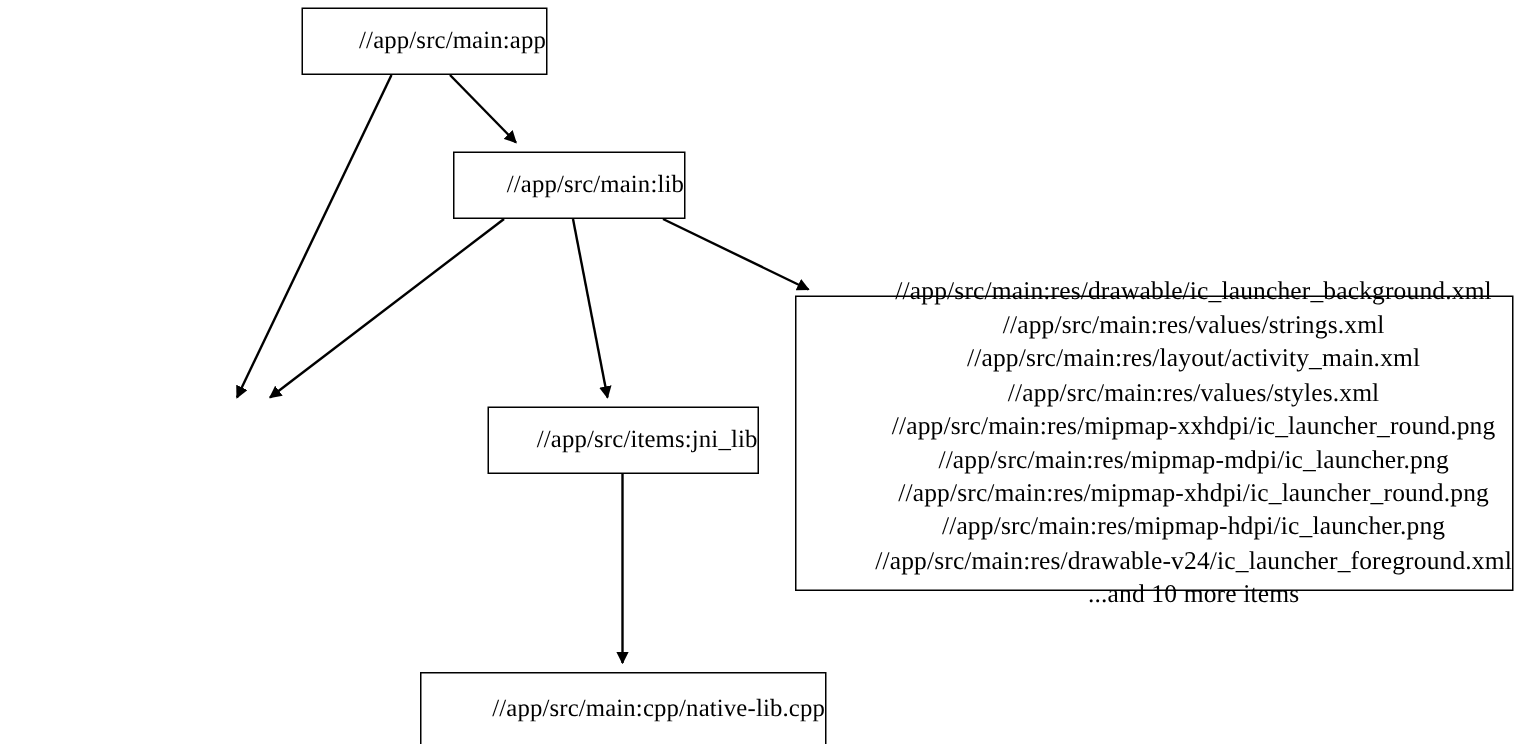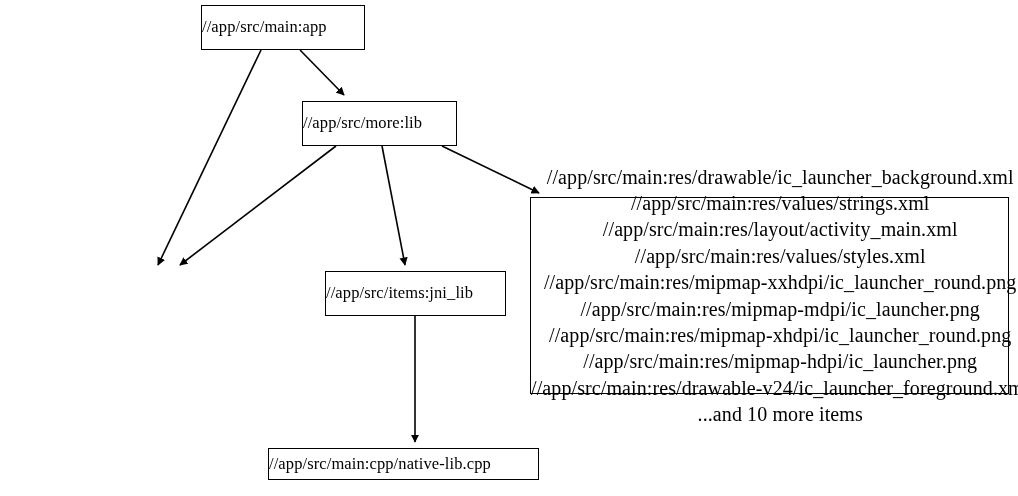--- a/index.html
+++ b/index.html
@@ -28,41 +28,41 @@
     height: 496px;
     pointer-events: none;
   }
   .node {
     position: absolute;
     box-sizing: border-box;
     border: 1px solid #000000;
     background: #ffffff;
     display: flex;
     align-items: center;
-    justify-content: flex-start;
+    justify-content: flex-end;
     text-align: center;
     line-height: 1.0;
   }
   .node-label {
     display: block;
     white-space: pre;
     font-size: 16.5px;
     letter-spacing: 0.1px;
   }
   .node-multiline .node-label {
     line-height: 1.32;
-    font-size: 20px;
+    font-size: 17px;
   }
   
   #node-app        { left: 201px; top: 5px;   width: 164px; height: 45px; }
   #node-lib        { left: 302px; top: 101px; width: 155px; height: 45px; }
   #node-manifest   { left: 4px;   top: 271px; width: 300px; height: 45px; }
   #node-jnilib     { left: 325px; top: 271px; width: 181px; height: 45px; }
   #node-resources  { left: 530px; top: 197px; width: 479px; height: 197px; }
-  #node-nativelib  { left: 268px; top: 448px; width: 271px; height: 32px; }
+  #node-nativelib  { left: 280px; top: 448px; width: 271px; height: 49px; }
 </style>
 </head>
 <body>
 
 <div id="graph">
 
   <svg id="edge-layer" width="1018" height="496" viewBox="0 0 1018 496" xmlns="http://www.w3.org/2000/svg">
     <defs>
       <marker id="arrowhead" viewBox="0 0 10 10" refX="9" refY="5" markerWidth="5.2" markerHeight="5.2" orient="auto-start-reverse">
         <path d="M 0 0 L 10 5 L 0 10 z" fill="#000000"></path>
@@ -92,21 +92,21 @@
     <g>
       <path d="M 415 316 L 415 442" fill="none" stroke="#000000" stroke-width="1.6" marker-end="url(#arrowhead)"></path>
     </g>
   </svg>
 
   <div class="node" id="node-app">
     <span class="node-label">//app/src/main:app</span>
   </div>
 
   <div class="node" id="node-lib">
-    <span class="node-label">//app/src/more:lib</span>
+    <span class="node-label">//app/src/main:lib</span>
   </div>
 
 
   <div class="node" id="node-jnilib">
     <span class="node-label">//app/src/items:jni_lib</span>
   </div>
 
   <div class="node node-multiline" id="node-resources">
     <span class="node-label">//app/src/main:res/drawable/ic_launcher_background.xml
 //app/src/main:res/values/strings.xml

